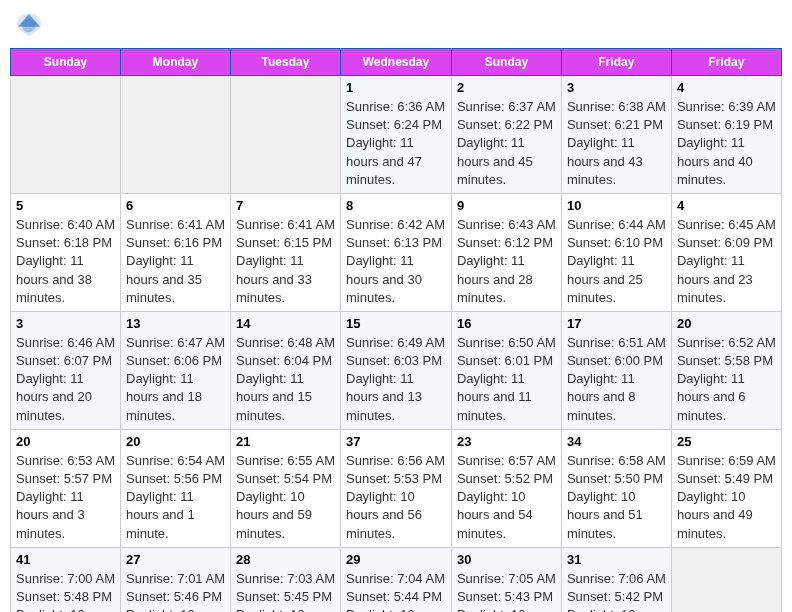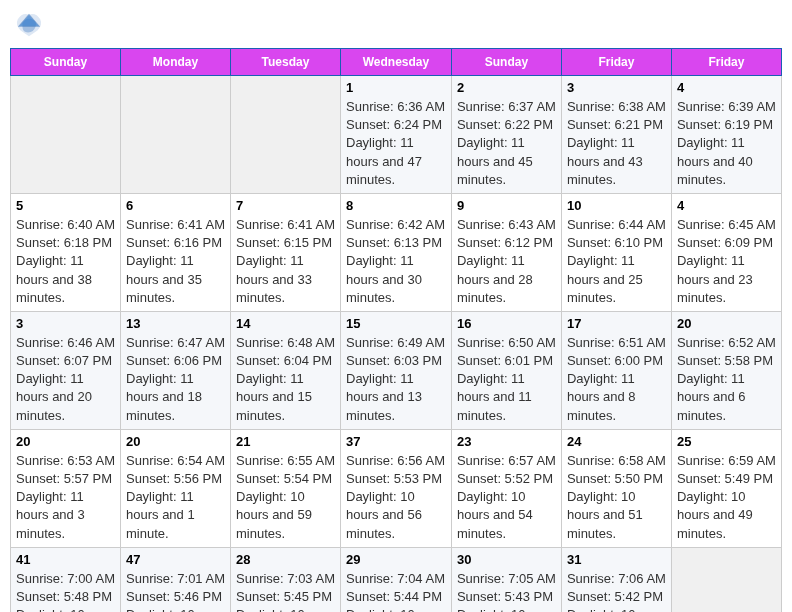--- a/index.html
+++ b/index.html
@@ -220,35 +220,35 @@
         </td>
         <td>
           <span class="day-num">37</span>
           <div class="day-info">Sunrise: 6:56 AM<br>Sunset: 5:53 PM<br>Daylight: 10 hours and 56 minutes.</div>
         </td>
         <td>
           <span class="day-num">23</span>
           <div class="day-info">Sunrise: 6:57 AM<br>Sunset: 5:52 PM<br>Daylight: 10 hours and 54 minutes.</div>
         </td>
         <td>
-          <span class="day-num">24</span>
+          <span class="day-num">34</span>
           <div class="day-info">Sunrise: 6:58 AM<br>Sunset: 5:50 PM<br>Daylight: 10 hours and 51 minutes.</div>
         </td>
         <td>
           <span class="day-num">25</span>
           <div class="day-info">Sunrise: 6:59 AM<br>Sunset: 5:49 PM<br>Daylight: 10 hours and 49 minutes.</div>
         </td>
       </tr>
       <tr>
         <td>
           <span class="day-num">41</span>
           <div class="day-info">Sunrise: 7:00 AM<br>Sunset: 5:48 PM<br>Daylight: 10 hours and 47 minutes.</div>
         </td>
         <td>
-          <span class="day-num">47</span>
+          <span class="day-num">27</span>
           <div class="day-info">Sunrise: 7:01 AM<br>Sunset: 5:46 PM<br>Daylight: 10 hours and 45 minutes.</div>
         </td>
         <td>
           <span class="day-num">28</span>
           <div class="day-info">Sunrise: 7:03 AM<br>Sunset: 5:45 PM<br>Daylight: 10 hours and 42 minutes.</div>
         </td>
         <td>
           <span class="day-num">29</span>
           <div class="day-info">Sunrise: 7:04 AM<br>Sunset: 5:44 PM<br>Daylight: 10 hours and 40 minutes.</div>
         </td>

